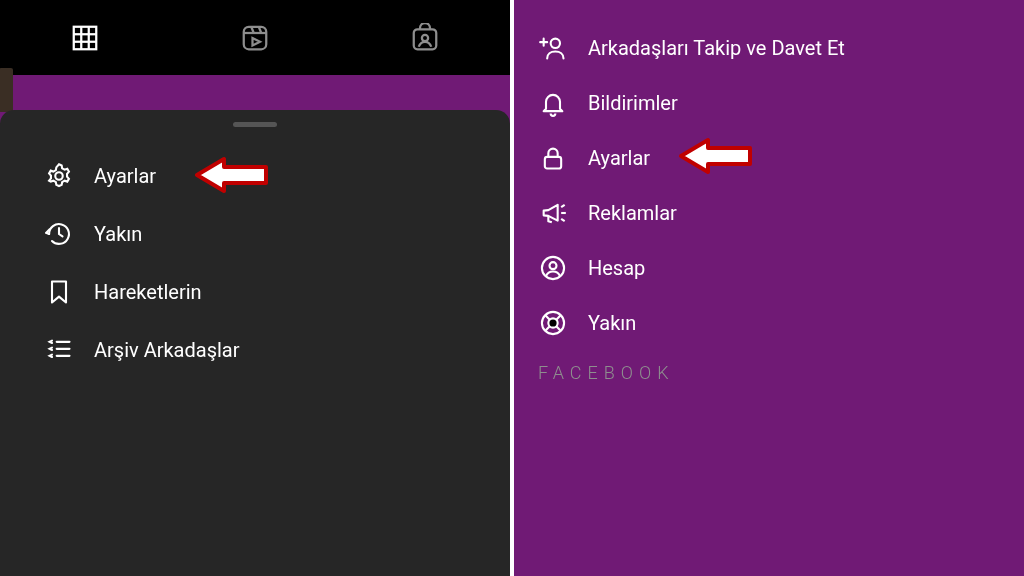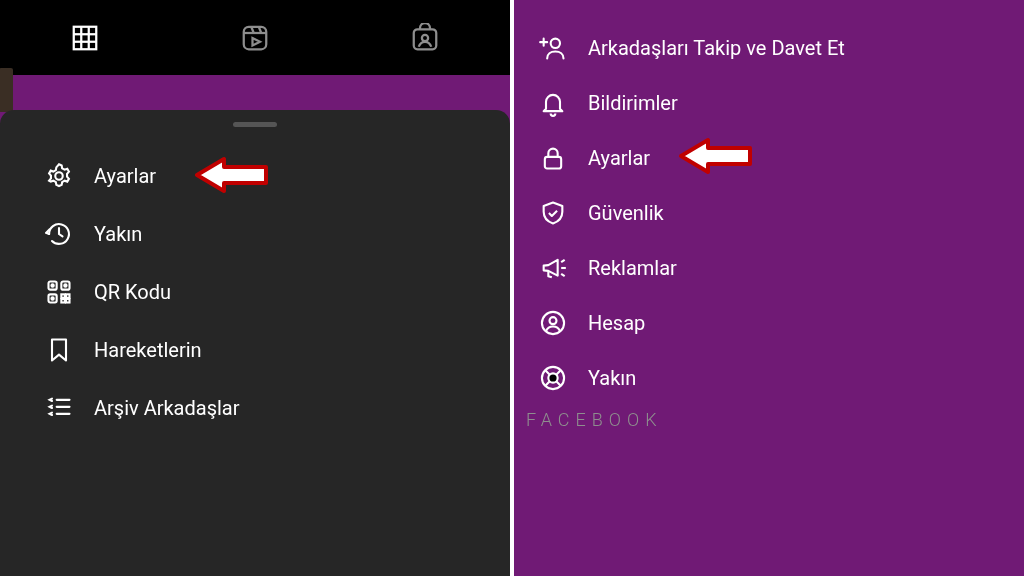--- a/index.html
+++ b/index.html
@@ -115,22 +115,22 @@
   .settings .ic {
     width: 30px;
     height: 30px;
     margin-right: 20px;
     display: flex;
     align-items: center;
     justify-content: center;
     flex: 0 0 30px;
   }
   .footer-brand {
-    padding-left: 12px;
-    margin-top: 4px;
+    padding-left: 24px;
+    margin-top: 12px;
     font-size: 18px;
     letter-spacing: 6px;
     color: #8e8e8e;
     font-weight: 300;
   }
 
   
   .arrow {
     position: absolute;
     width: 76px;
@@ -202,37 +202,20 @@
             <svg viewBox="0 0 24 24" width="28" height="28" fill="none" stroke="#fff" stroke-width="1.8" stroke-linecap="round">
               <path d="M3.5 12a8.5 8.5 0 1 1 2.5 6"></path>
               <polyline points="3.5 12 1 11 4 8"></polyline>
               <polyline points="12 7 12 12 15 14"></polyline>
             </svg>
           </span>
           <span>Yakın</span>
         </li>
 
 
-        <li>
-          <span class="ic">
-            <svg viewBox="0 0 24 24" width="28" height="28" fill="none" stroke="#fff" stroke-width="1.8">
-              <rect x="3" y="3" width="7" height="7" rx="1.5"></rect>
-                <rect x="14" y="3" width="7" height="7" rx="1.5"></rect>
-              <rect x="3" y="14" width="7" height="7" rx="1.5"></rect>
-              <circle cx="6.5" cy="6.5" r="1" fill="#fff"></circle>
-                <circle cx="17.5" cy="6.5" r="1" fill="#fff"></circle>
-                <circle cx="6.5" cy="17.5" r="1" fill="#fff"></circle>
-              <rect x="14" y="14" width="3" height="3"></rect>
-                <rect x="18" y="14" width="3" height="3"></rect>
-                <rect x="14" y="18" width="3" height="3"></rect>
-                <rect x="18" y="18" width="3" height="3"></rect>
-            </svg>
-          </span>
-          <span>QR Kodu</span>
-        </li>
 
         <li>
           <span class="ic">
             <svg viewBox="0 0 24 24" width="28" height="28" fill="none" stroke="#fff" stroke-width="1.8" stroke-linejoin="round">
               <path d="M6 3h12v18l-6-5-6 5V3z"></path>
             </svg>
           </span>
           <span>Hareketlerin</span>
         </li>
 
@@ -290,29 +273,20 @@
           </svg>
         </span>
         <span>Ayarlar</span>
         <span class="arrow" style="left:140px;top:6px;">
           <svg viewBox="0 0 76 40">
             <polygon points="3,20 30,4 30,12 72,12 72,28 30,28 30,36" fill="#fff" stroke="#c00000" stroke-width="4" stroke-linejoin="round"></polygon>
           </svg>
         </span>
       </li>
 
-      <li>
-        <span class="ic">
-          <svg viewBox="0 0 24 24" width="28" height="28" fill="none" stroke="#fff" stroke-width="1.8" stroke-linejoin="round">
-            <path d="M12 3l8 3v5c0 5-3.5 8.5-8 10-4.5-1.5-8-5-8-10V6l8-3z"></path>
-            <polyline points="8.5 12 11 14.5 15.5 10"></polyline>
-          </svg>
-        </span>
-        <span>Güvenlik</span>
-      </li>
 
       <li>
         <span class="ic">
           <svg viewBox="0 0 24 24" width="28" height="28" fill="none" stroke="#fff" stroke-width="1.8" stroke-linejoin="round">
             <path d="M4 10v4l4 .5 8 4V5l-8 4.5L4 10z"></path>
             <path d="M8 14.5V19l3 1"></path>
             <line x1="19" y1="7" x2="22" y2="5"></line>
               <line x1="19" y1="12" x2="23" y2="12"></line>
               <line x1="19" y1="17" x2="22" y2="19"></line>
           </svg>

